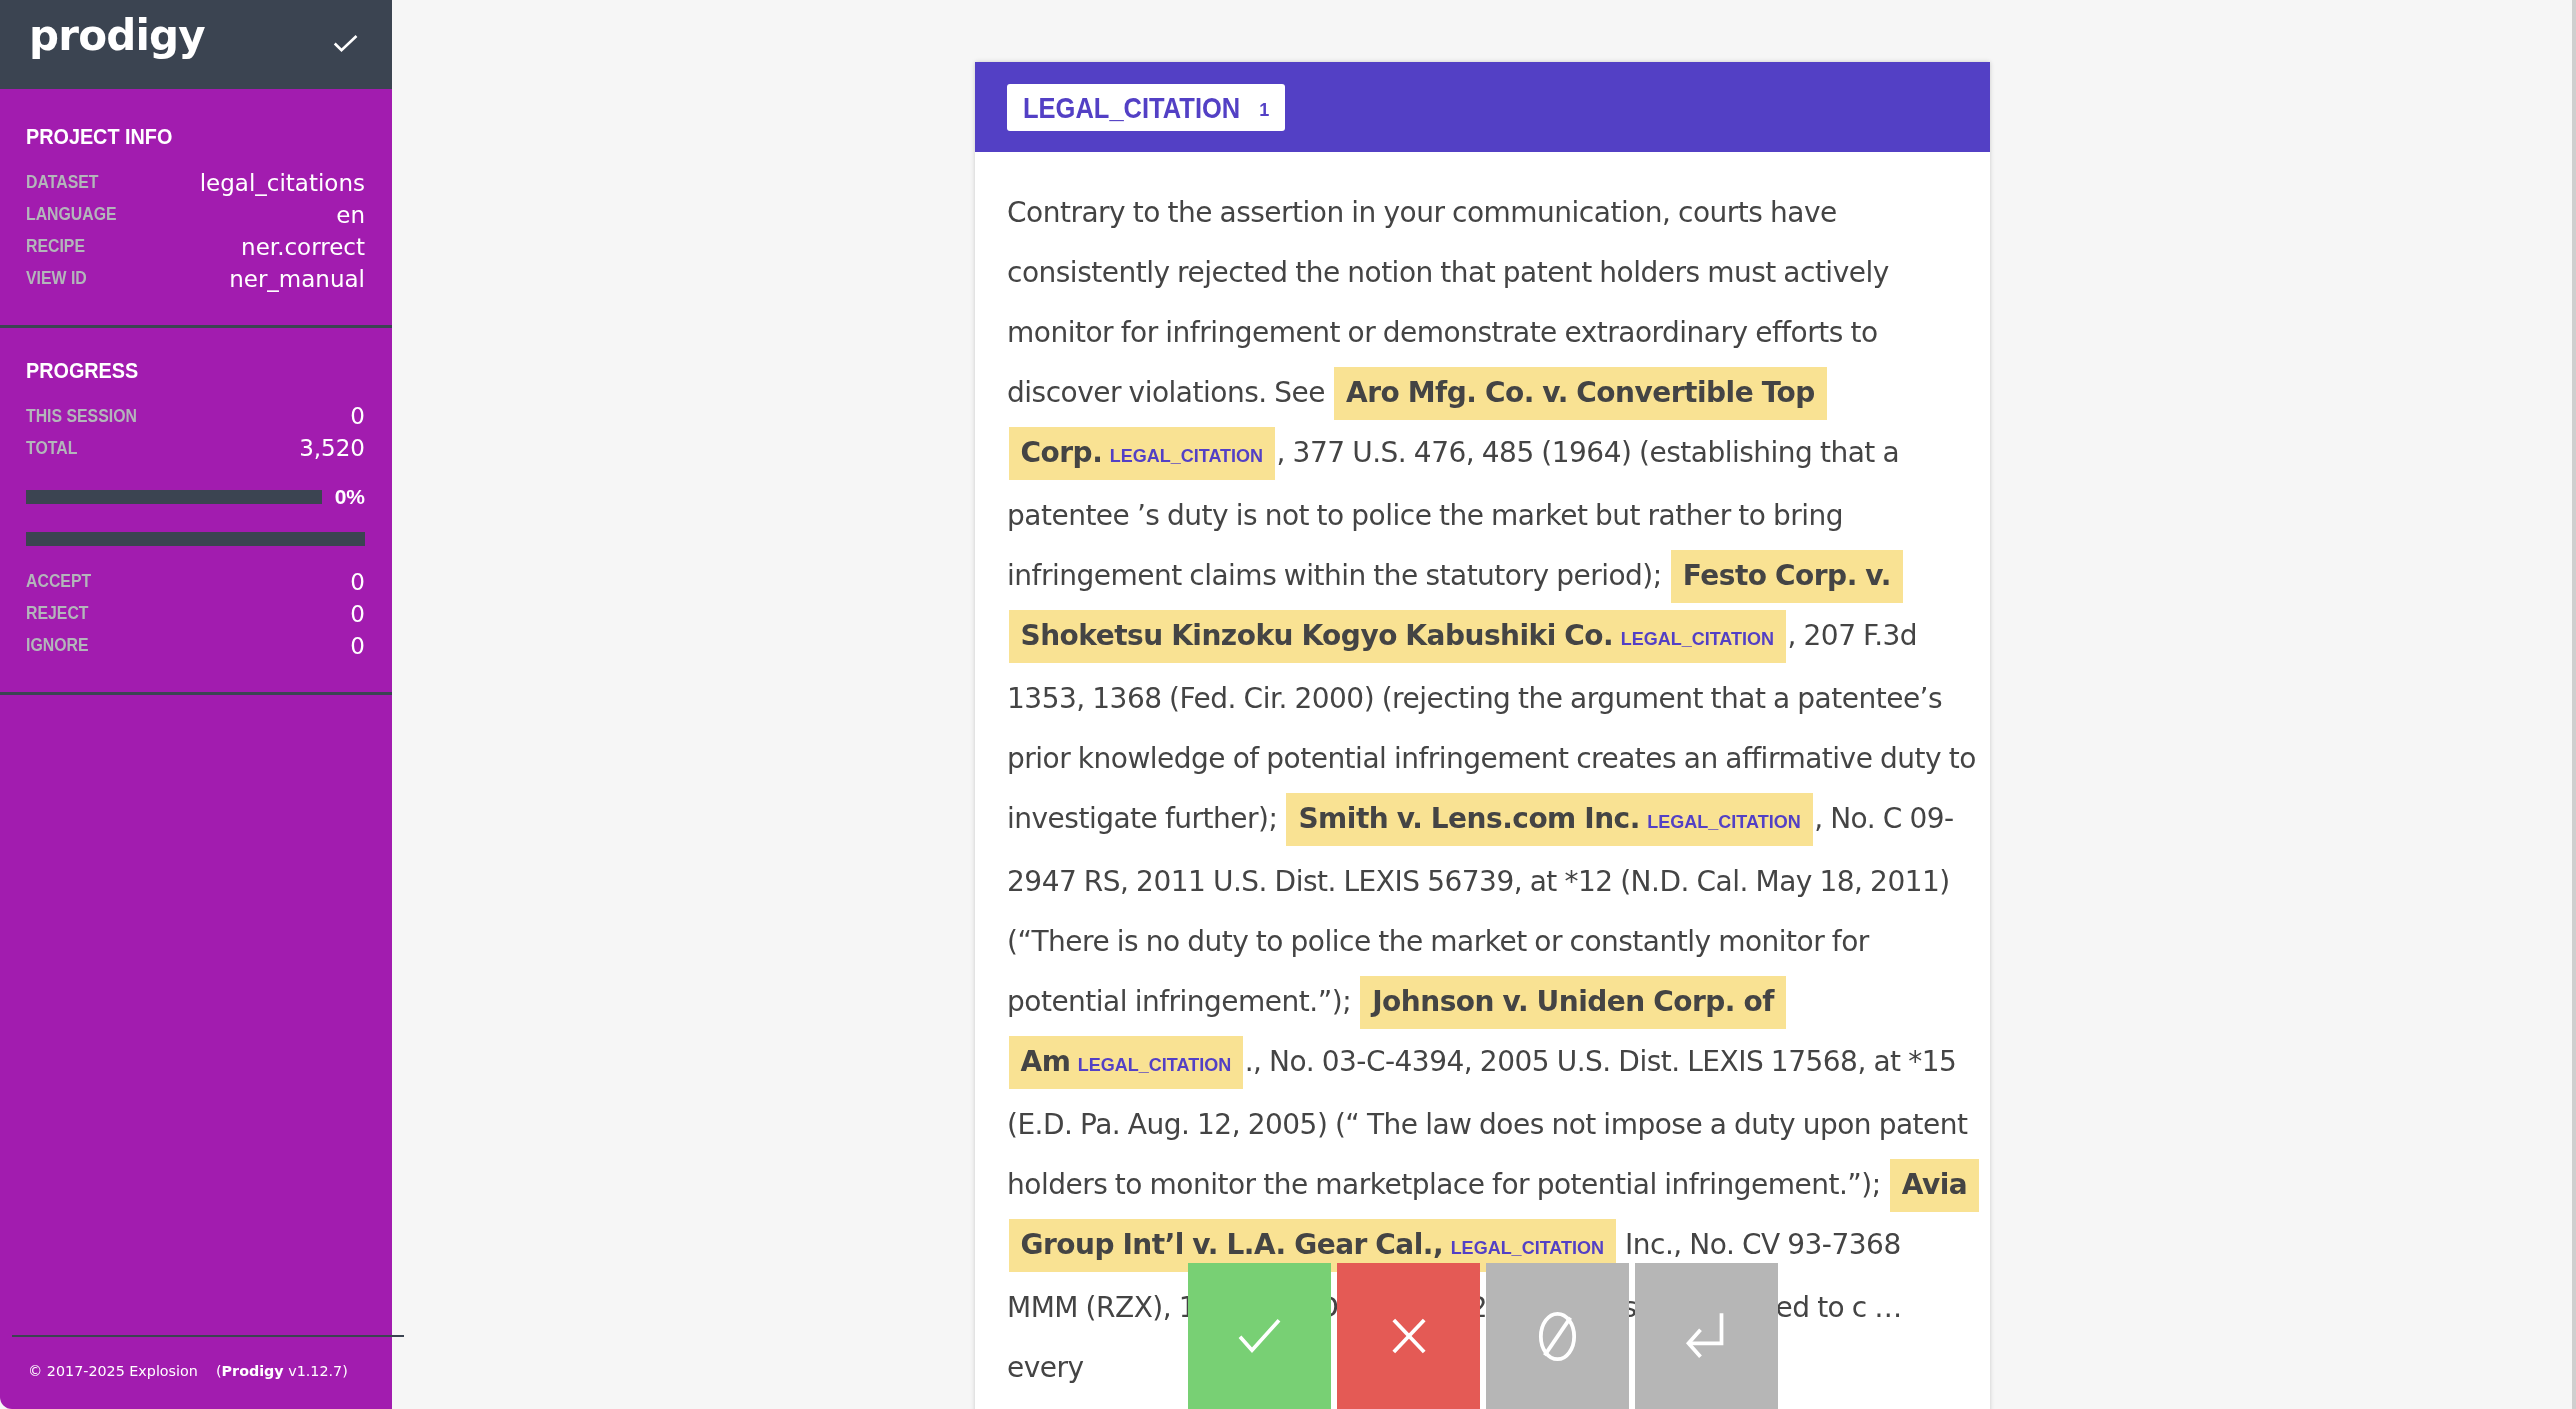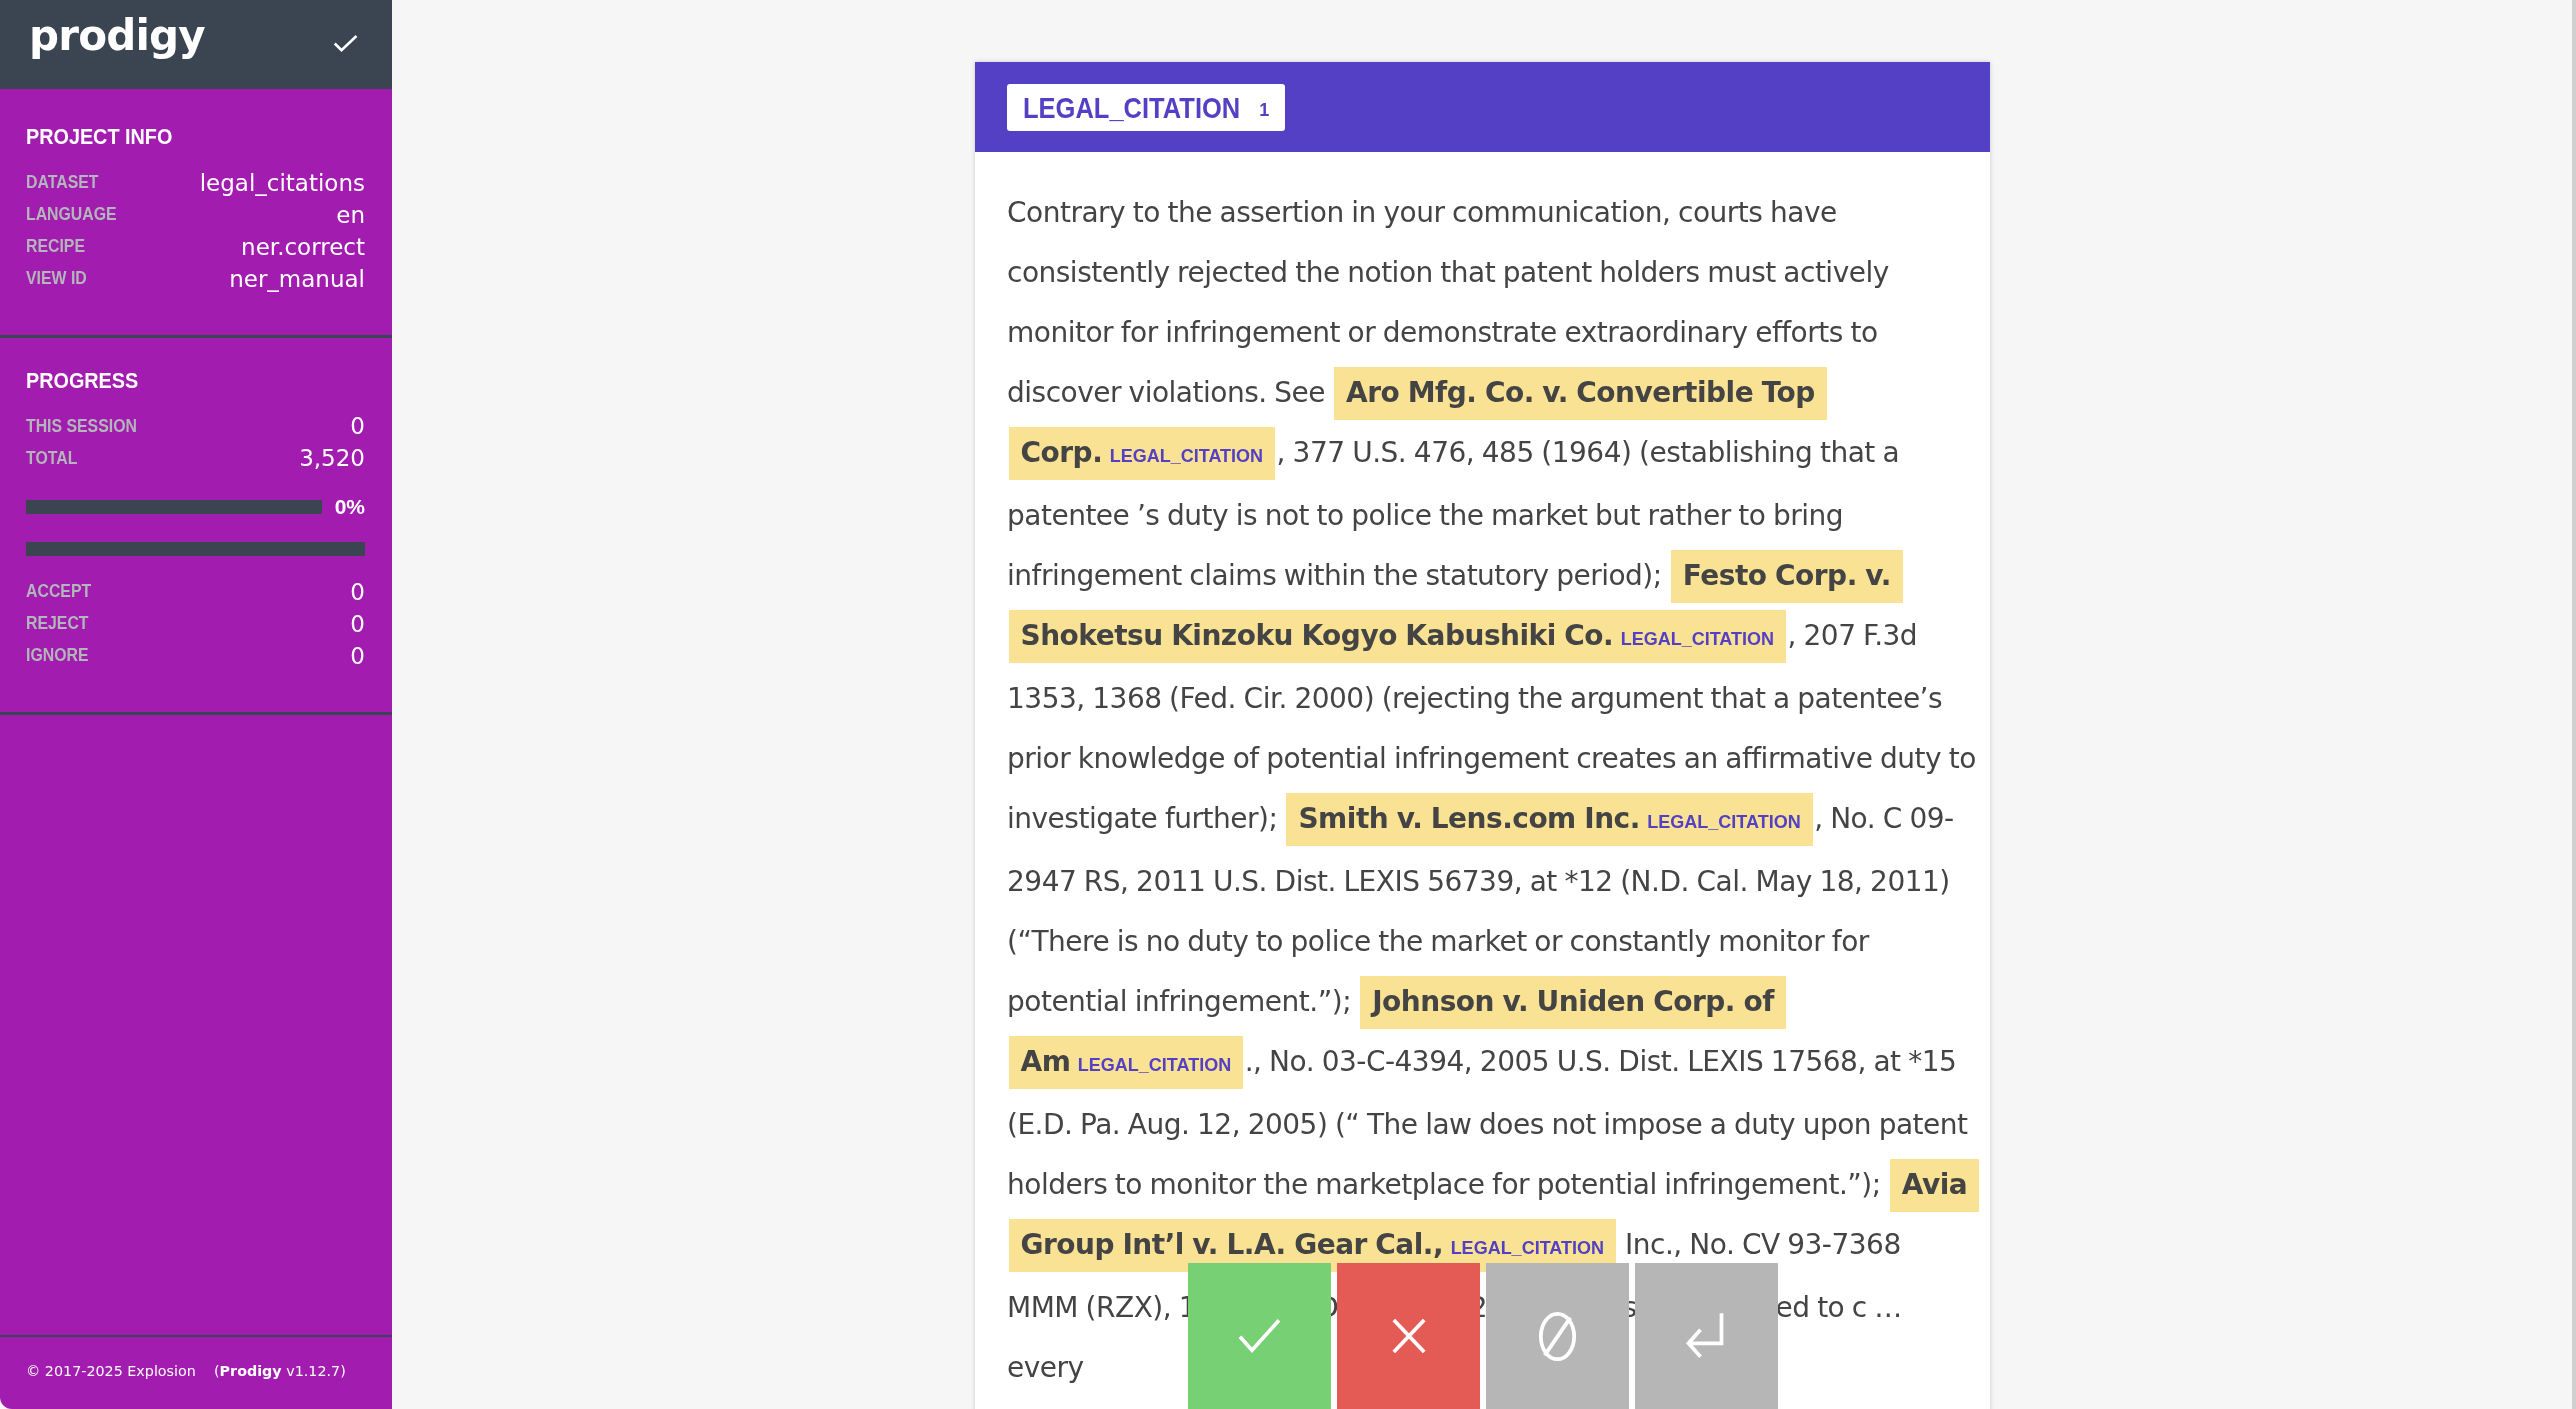--- a/index.html
+++ b/index.html
@@ -18,21 +18,21 @@
   }
   .logo {
     position:absolute; left:29px; top:10.6px;
     font-family:"DejaVu Sans", sans-serif; font-weight:bold;
     font-size:42px; letter-spacing:-0.8px; color:#fff;
   }
   .logo-check {
     position:absolute; left:333px; top:33px; width:26px; height:21px;
   }
   .sb-section {
-    padding:35px 27px 40px 26px;
+    padding:35px 27px 30px 26px;
     border-bottom:3px solid #3b4451;
   }
   .sb-title {
     font-family:"Liberation Sans", sans-serif; font-weight:bold;
     font-size:22px; letter-spacing:0px; margin-bottom:16.6px;
     transform:scaleX(0.9); transform-origin:left;
   }
   .sb-row {
     display:flex; justify-content:space-between; align-items:center;
     height:32px;
@@ -44,24 +44,24 @@
   .sb-value {
     font-family:"DejaVu Sans", sans-serif; font-size:23px; color:#fff;
   }
   .progress-wrap { display:flex; align-items:center; margin-top:19.6px; height:27px; }
   .progress-bar { width:296px; height:14.3px; background:#3b4451; position:relative; }
   .progress-fill { position:absolute; left:0; top:0; height:100%; background:#5340c5; }
   .progress-pct { margin-left:auto; font-weight:bold; font-size:21px; }
   .progress-bar2 { width:339px; height:14.3px; background:#3b4451; margin-top:21px; margin-bottom:19.6px; position:relative; }
   .sb-history { padding:32px 27px; }
   .sb-footer {
-    position:absolute; left:0; bottom:0; width:392px; height:74px;
+    position:absolute; left:12px; bottom:0; width:392px; height:74px;
     border-top:2.3px solid #3b4451;
     font-family:"DejaVu Sans", sans-serif; font-size:14.3px; color:#fff;
-    box-sizing:border-box; padding:26px 0 0 26px;
+    box-sizing:border-box; padding:26px 0 0 16px;
   }
   .sb-footer b { font-weight:bold; }
 
   .card {
     position:absolute; left:975px; top:62px; width:1015px; height:1357px;
     background:#fff;
     box-shadow:0 0 4.5px rgba(0,0,0,0.18);
   }
   .card-header {
     height:90px; background:#5340c5; position:relative;

